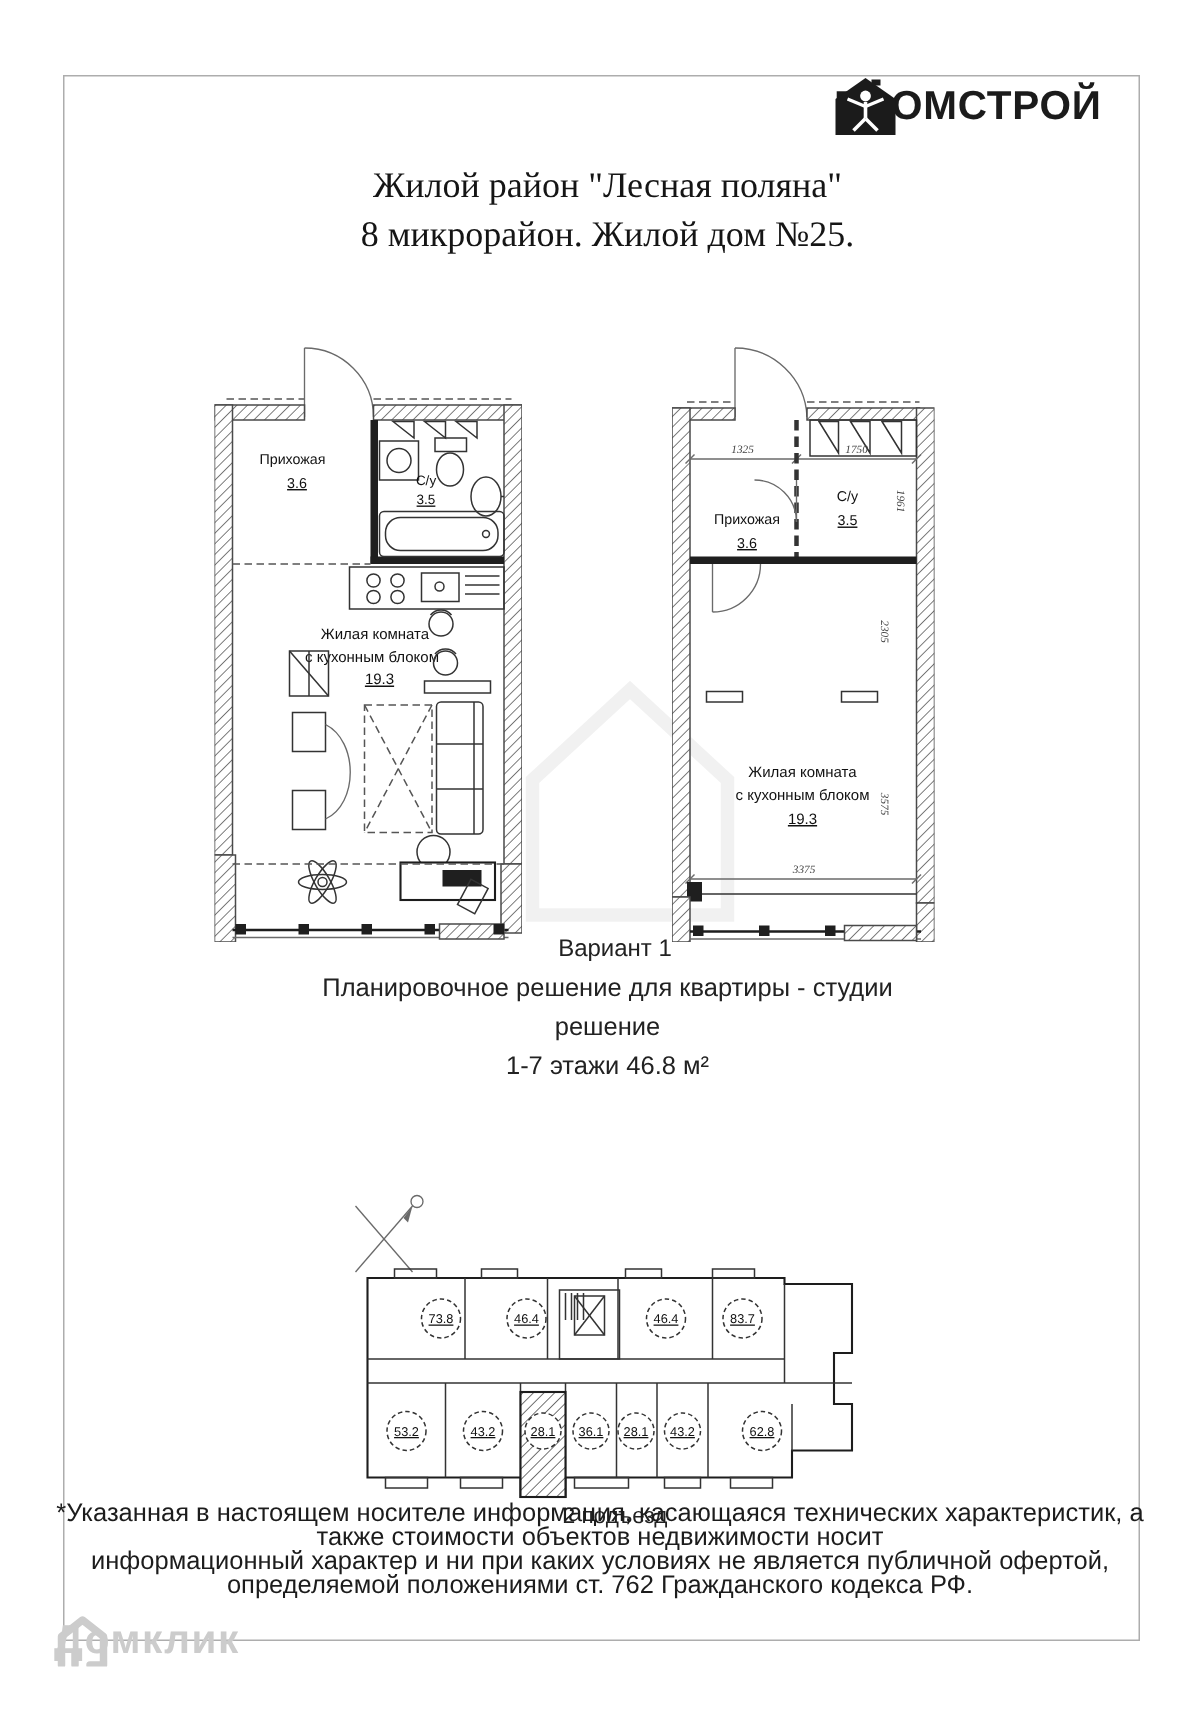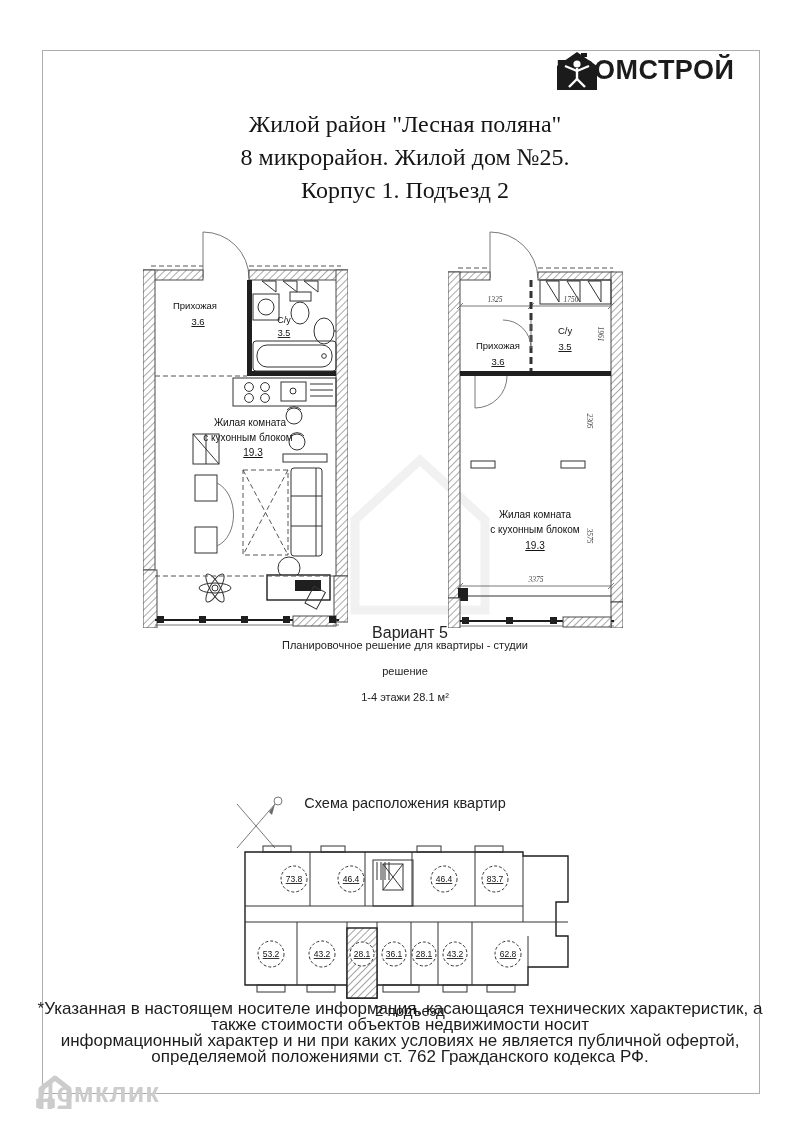--- a/index.html
+++ b/index.html
@@ -10,28 +10,28 @@
   
   .logo{position:absolute;left:556px;top:55px;display:flex;align-items:center;gap:8px;}
   .logo-text{font-weight:bold;font-size:27px;letter-spacing:.5px;color:#1b1b1b;}
 
   
   .title{position:absolute;left:95px;top:108px;width:620px;text-align:center;
          font-family:"Liberation Serif",serif;font-size:24px;line-height:33px;color:#151515;}
 
   
   .variant{position:absolute;left:280px;top:624px;width:260px;text-align:center;font-size:16px;color:#222;}
-  .desc{position:absolute;left:120px;top:632px;width:570px;text-align:center;font-size:11px;line-height:26px;color:#222;}
+  .desc{position:absolute;left:120px;top:646px;width:570px;text-align:center;font-size:17px;line-height:26px;color:#222;}
   .scheme-title{position:absolute;left:255px;top:795px;width:300px;text-align:center;font-size:14.5px;color:#222;}
   .entrance{position:absolute;left:330px;top:1002px;width:160px;text-align:center;font-size:15px;color:#222;}
 
   
   .disclaimer{position:absolute;left:20px;top:1001px;width:760px;text-align:center;
               font-size:17px;line-height:16px;color:#1c1c1c;}
-  .watermark{position:absolute;left:36px;top:1078px;display:flex;align-items:flex-end;gap:6px;color:#cccccc;}
+  .watermark{position:absolute;left:36px;top:1078px;display:flex;align-items:center;gap:6px;color:#cccccc;}
   .watermark span{font-weight:bold;font-size:27px;letter-spacing:1px;}
 
   svg{position:absolute;}
   .plan-left{left:143px;top:228px;}
   .plan-right{left:448px;top:228px;}
   .scheme-svg{left:225px;top:790px;}
   .wm-center{left:345px;top:450px;opacity:.05;}
 
   
   .wl{fill:url(#hL);stroke:#4a4a4a;stroke-width:1;}
@@ -67,21 +67,20 @@
       <line x1="21" y1="20" x2="33" y2="15" stroke="#fff" stroke-width="2.2"></line>
       <line x1="21" y1="28" x2="13" y2="36" stroke="#fff" stroke-width="2.4"></line>
       <line x1="21" y1="28" x2="29" y2="36" stroke="#fff" stroke-width="2.4"></line>
     </svg>
     <span class="logo-text">ПРОМСТРОЙ</span>
   </div>
 
   <div class="title">
     <div>Жилой район "Лесная поляна"</div>
     <div>8 микрорайон. Жилой дом №25.</div>
-    <div>Корпус 1. Подъезд 2</div>
   </div>
 
   <svg class="plan-left" width="205" height="400" viewBox="0 0 205 400">
     <defs>
       <pattern id="hL" patternUnits="userSpaceOnUse" width="5" height="5" patternTransform="rotate(45)">
         <rect width="5" height="5" fill="#fff"></rect>
         <line x1="0" y1="0" x2="0" y2="5" stroke="#6e6e6e" stroke-width="1.2"></line>
       </pattern>
     </defs>
 
@@ -283,28 +282,27 @@
       <rect class="wr" x="163" y="374" width="12" height="26"></rect>
       <line class="ln2" x1="12" y1="393" x2="166" y2="393"></line>
       <line class="thn" x1="12" y1="398" x2="166" y2="398"></line>
       <rect class="wr" x="115" y="389" width="48" height="10"></rect>
       <rect class="sb" x="14" y="389" width="7" height="7"></rect>
       <rect class="sb" x="58" y="389" width="7" height="7"></rect>
       <rect class="sb" x="102" y="389" width="7" height="7"></rect>
     </g>
   </svg>
 
-  <div class="variant">Вариант  5</div>
+  <div class="variant">Вариант  1</div>
   <div class="desc">
     <div>Планировочное решение  для квартиры - студии</div>
     <div>решение</div>
-    <div>1-4  этажи 28.1 м²</div>
+    <div>1-7  этажи 46.8 м²</div>
   </div>
 
-  <div class="scheme-title">Схема расположения квартир</div>
 
   <svg class="scheme-svg" width="350" height="215" viewBox="0 0 350 215">
     <defs>
       <pattern id="hS" patternUnits="userSpaceOnUse" width="5" height="5" patternTransform="rotate(45)">
         <rect width="5" height="5" fill="#fff"></rect>
         <line x1="0" y1="0" x2="0" y2="5" stroke="#555" stroke-width="1.1"></line>
       </pattern>
     </defs>
 
     <g>

